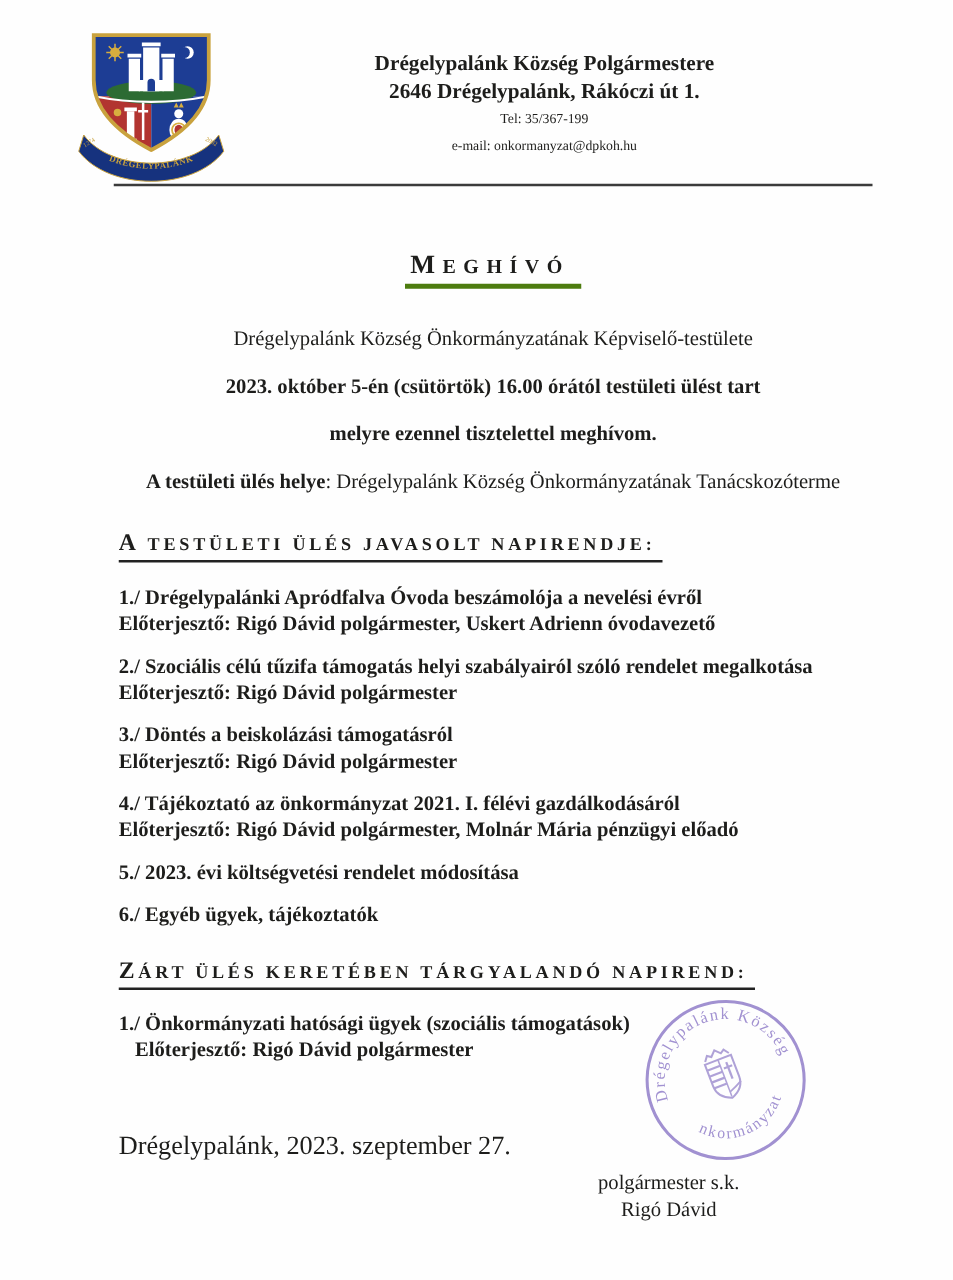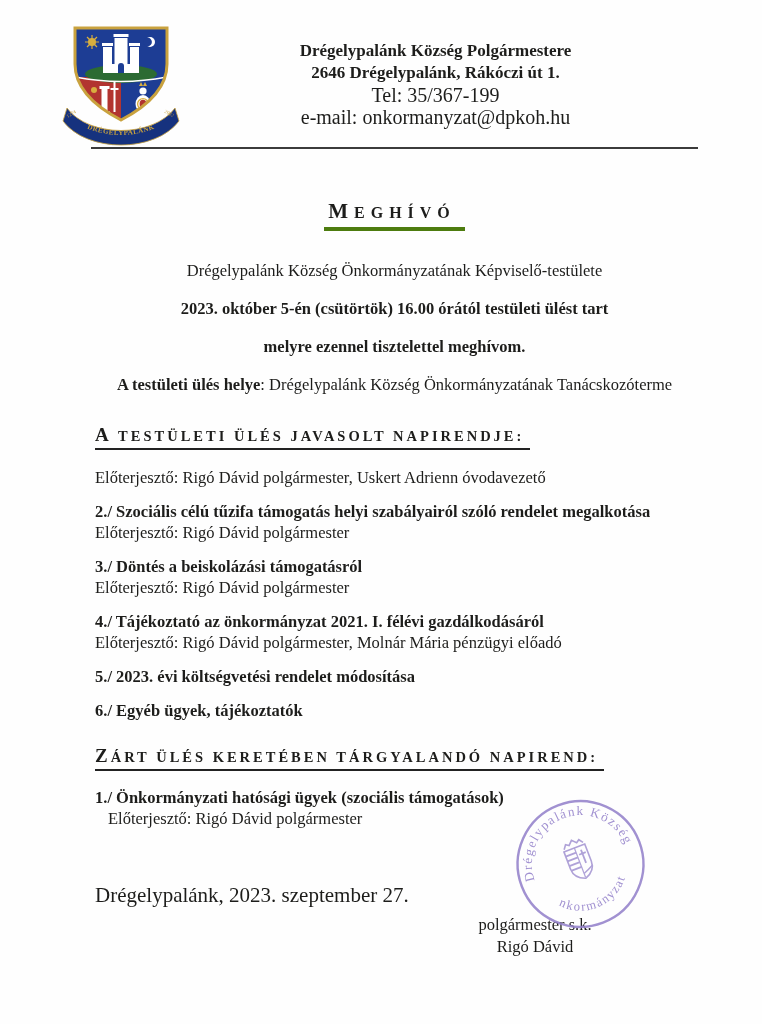--- a/index.html
+++ b/index.html
@@ -22,21 +22,21 @@
     left: 60px; top: 20px;
     width: 122px; height: 132px;
   }
   .header-text {
     padding-top: 40px;
     padding-left: 82px;
     text-align: center;
     line-height: 22px;
   }
   .header-text .hl-bold { font-weight: bold; font-size: 17px; }
-  .header-text .hl-norm { font-size: 20px; text-align: center; }
+  .header-text .hl-norm { font-size: 11px; text-align: center; }
 
   .divider {
     margin: 19px -4px 0 -4px;
     height: 2px;
     background: #3b3b3b;
   }
 
   
   .title-wrap { text-align: center; margin-top: 50px; }
   .doc-title {
@@ -64,21 +64,21 @@
     padding: 0 6px 2px 0;
   }
   .section-heading::first-letter { font-size: 19px; }
   .agenda-heading-wrap { margin-top: 28px; }
   .closed-heading-wrap { margin-top: 24px; }
 
   
   .agenda { margin-top: 17px; }
   .agenda-item { margin-bottom: 13px; }
   .item-title { font-weight: bold; font-size: 16.5px; line-height: 21px; }
-  .item-presenter { font-size: 16.5px; line-height: 21px; }
+  .item-presenter { font-size: 16.5px; line-height: 21px; font-weight: bold; }
   .item-presenter:empty { display: none; }
   .closed-list { margin-top: 16px; }
   .closed-list .item-presenter { padding-left: 13px; }
 
   
   .dateline { margin-top: 54px; font-size: 21px; }
   .signature {
     margin-top: 6px;
     margin-left: 330px;
     width: 220px;
@@ -191,20 +191,21 @@
       <p class="b">melyre ezennel tisztelettel meghívom.</p>
       <p><span class="b">A testületi ülés helye</span><span>: Drégelypalánk Község Önkormányzatának Tanácskozóterme</span></p>
     </div>
 
     <div class="agenda-heading-wrap">
       <span class="section-heading">A TESTÜLETI ÜLÉS JAVASOLT NAPIRENDJE:</span>
     </div>
 
     <div class="agenda">
       <div class="agenda-item">
+        <div class="item-title">1./ Drégelypalánki Apródfalva Óvoda beszámolója a nevelési évről</div>
         <div class="item-presenter">Előterjesztő: Rigó Dávid polgármester, Uskert Adrienn óvodavezető</div>
       </div>
       <div class="agenda-item">
         <div class="item-title">2./ Szociális célú tűzifa támogatás helyi szabályairól szóló rendelet megalkotása</div>
         <div class="item-presenter">Előterjesztő: Rigó Dávid polgármester</div>
       </div>
       <div class="agenda-item">
         <div class="item-title">3./ Döntés a beiskolázási támogatásról</div>
         <div class="item-presenter">Előterjesztő: Rigó Dávid polgármester</div>
       </div>

